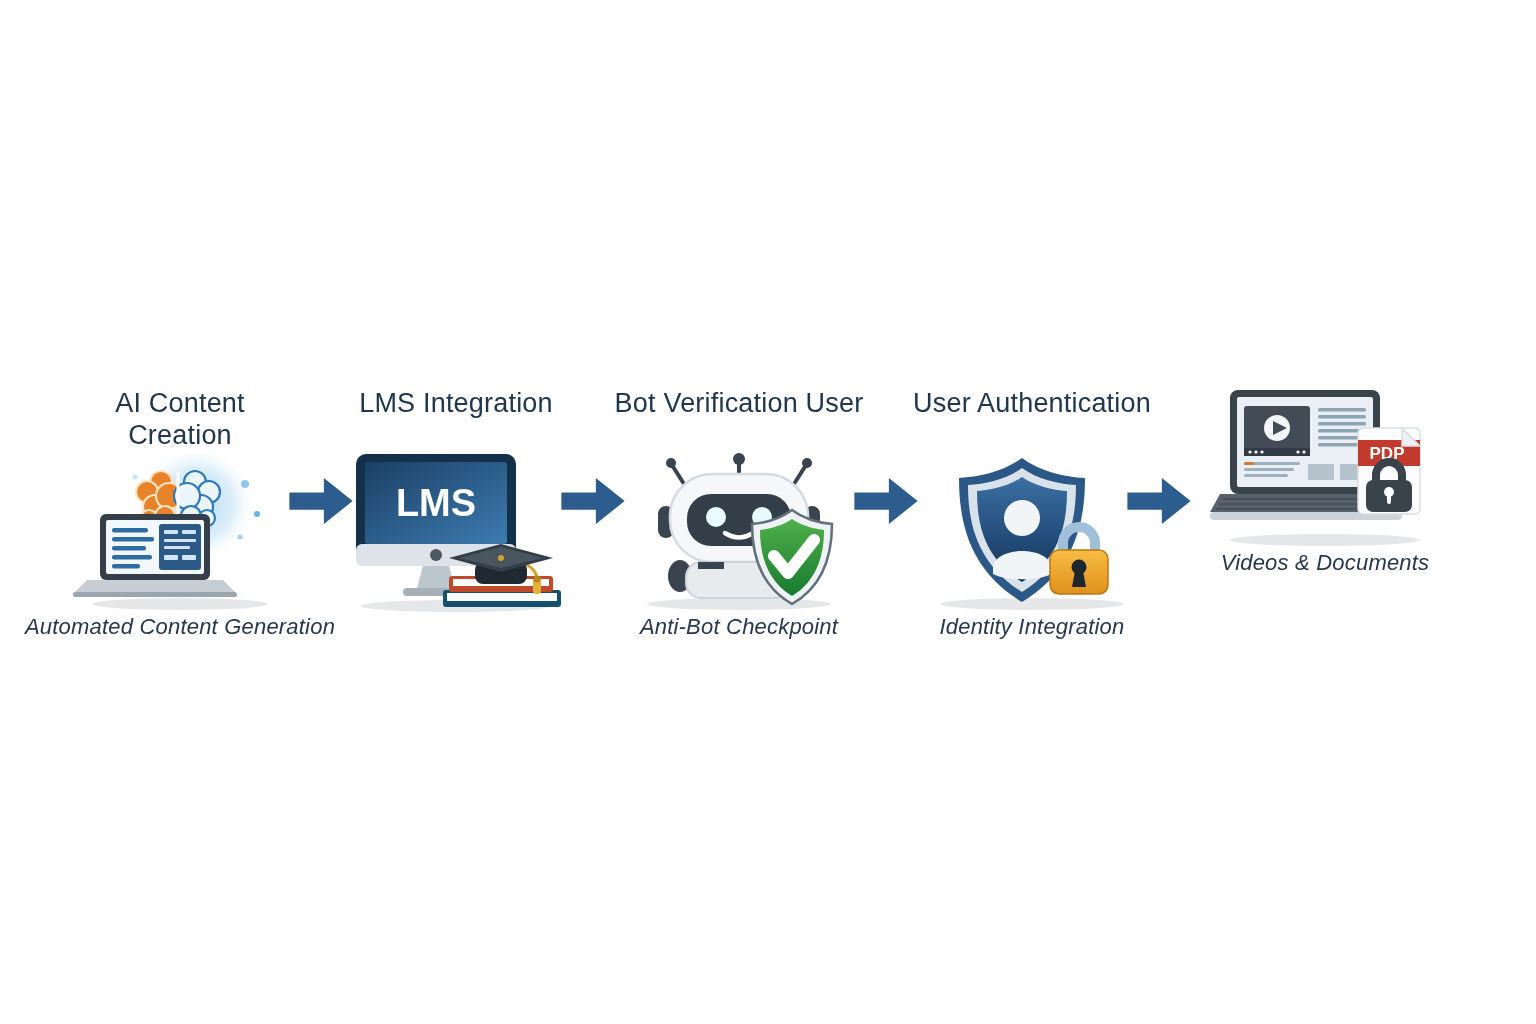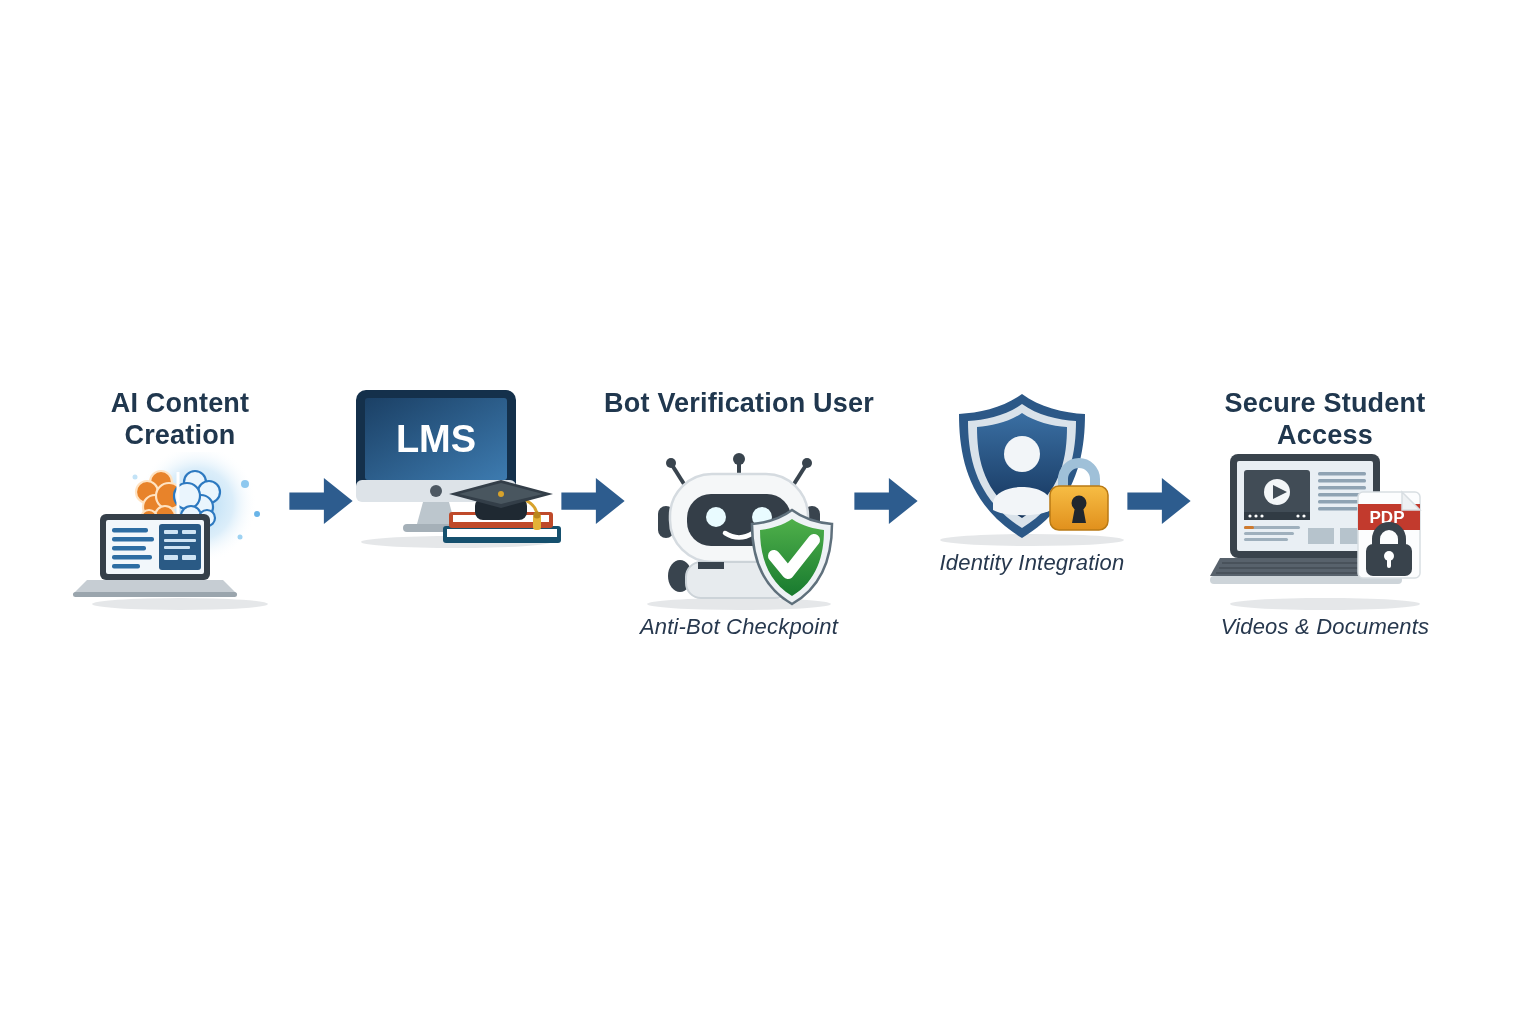--- a/index.html
+++ b/index.html
@@ -1,19 +1,19 @@
 <!DOCTYPE html>
 <html><head>
 <meta charset="utf-8">
 <style>
   html,body{margin:0;padding:0;background:#ffffff;width:1536px;height:1024px;overflow:hidden;
     font-family:"Liberation Sans", sans-serif;}
   .canvas{position:relative;width:1536px;height:1024px;background:#ffffff;}
   .step{position:absolute;top:388px;width:300px;display:flex;flex-direction:column;align-items:center;}
-  .step-title{font-weight:bold;font-size:27px;line-height:1.18;text-align:center;color:#20374e;
+  .step-title{font-weight:normal;font-size:27px;line-height:1.18;text-align:center;color:#20374e;
     min-height:64px;letter-spacing:.2px;}
   .step[data-step="0"] .step-title{max-width:175px;}
   .icon-wrap{width:230px;height:160px;display:flex;align-items:flex-start;justify-content:center;}
   .step-caption{font-style:italic;font-size:22px;color:#27384e;white-space:nowrap;margin-top:2px;
     letter-spacing:.2px;}
   .flow-arrow{position:absolute;top:478px;width:64px;height:46px;}
   svg{display:block;}
 </style>
 </head>
 <body>
@@ -73,29 +73,31 @@
           <rect x="117" y="78" width="14" height="4" rx="1"></rect>
           <rect x="99" y="87" width="32" height="3" rx="1"></rect>
           <rect x="99" y="94" width="26" height="3" rx="1"></rect>
           <rect x="99" y="103" width="14" height="5" rx="1"></rect>
           <rect x="117" y="103" width="14" height="5" rx="1"></rect>
         </g>
         <polygon points="22,128 158,128 172,142 8,142" fill="#c6cdd3"></polygon>
         <rect x="8" y="140" width="164" height="5" rx="2.5" fill="#9aa5ad"></rect>
       </svg>
     </div>
+    <div class="step-caption">Automated Content Generation</div>
   </div>
 
   <div class="flow-arrow" style="left:289px;">
     <svg width="64" height="46" viewBox="0 0 66 48">
         <polygon points="0,15 36,15 36,0 66,24 36,48 36,33 0,33" fill="#2d5c8e"></polygon>
       </svg>
   </div>
 
   <div class="step" data-step="1" style="left:306px;">
+    <div class="step-title">LMS Integration</div>
     <div class="icon-wrap">
       <svg width="230" height="160" viewBox="0 0 230 160">
         <defs>
           <linearGradient id="i2screen" x1="0" y1="0" x2="1" y2="1">
             <stop offset="0%" stop-color="#1b4065"></stop>
             <stop offset="100%" stop-color="#3d7bb0"></stop>
           </linearGradient>
         </defs>
         <ellipse cx="115" cy="154" rx="95" ry="6" fill="rgba(40,55,70,0.12)"></ellipse>
 
@@ -170,20 +172,21 @@
   </div>
 
   <div class="flow-arrow" style="left:854px;">
     <svg width="64" height="46" viewBox="0 0 66 48">
         <polygon points="0,15 36,15 36,0 66,24 36,48 36,33 0,33" fill="#2d5c8e"></polygon>
       </svg>
   </div>
 
   <div class="step" data-step="3" style="left:882px;">
     <div class="icon-hold"></div>
+    <div class="step-title">User Authentication</div>
     <div class="icon-wrap">
       <svg width="230" height="160" viewBox="0 0 230 160">
         <defs>
           <linearGradient id="i4blue" x1="0" y1="0" x2="0" y2="1">
             <stop offset="0%" stop-color="#3a6fa3"></stop>
             <stop offset="100%" stop-color="#14335a"></stop>
           </linearGradient>
           <linearGradient id="i4org" x1="0" y1="0" x2="0" y2="1">
             <stop offset="0%" stop-color="#f7bd44"></stop>
             <stop offset="100%" stop-color="#e1901d"></stop>
@@ -207,21 +210,20 @@
     <div class="step-caption">Identity Integration</div>
   </div>
 
   <div class="flow-arrow" style="left:1127px;">
     <svg width="64" height="46" viewBox="0 0 66 48">
         <polygon points="0,15 36,15 36,0 66,24 36,48 36,33 0,33" fill="#2d5c8e"></polygon>
       </svg>
   </div>
 
   <div class="step" data-step="4" style="left:1175px;">
-    <div class="step-title">Secure Student Access</div>
     <div class="icon-wrap">
       <svg width="230" height="160" viewBox="0 0 230 160">
         <ellipse cx="115" cy="152" rx="95" ry="6" fill="rgba(40,55,70,0.12)"></ellipse>
 
         <rect x="20" y="2" width="150" height="104" rx="8" fill="#39434c"></rect>
         <rect x="27" y="9" width="136" height="90" rx="2" fill="#e9eff4"></rect>
 
         <rect x="34" y="18" width="66" height="50" rx="3" fill="#414c56"></rect>
         <circle cx="67" cy="40" r="13" fill="#f3f6f8"></circle>
         <polygon points="63,33 63,47 77,40" fill="#414c56"></polygon>

